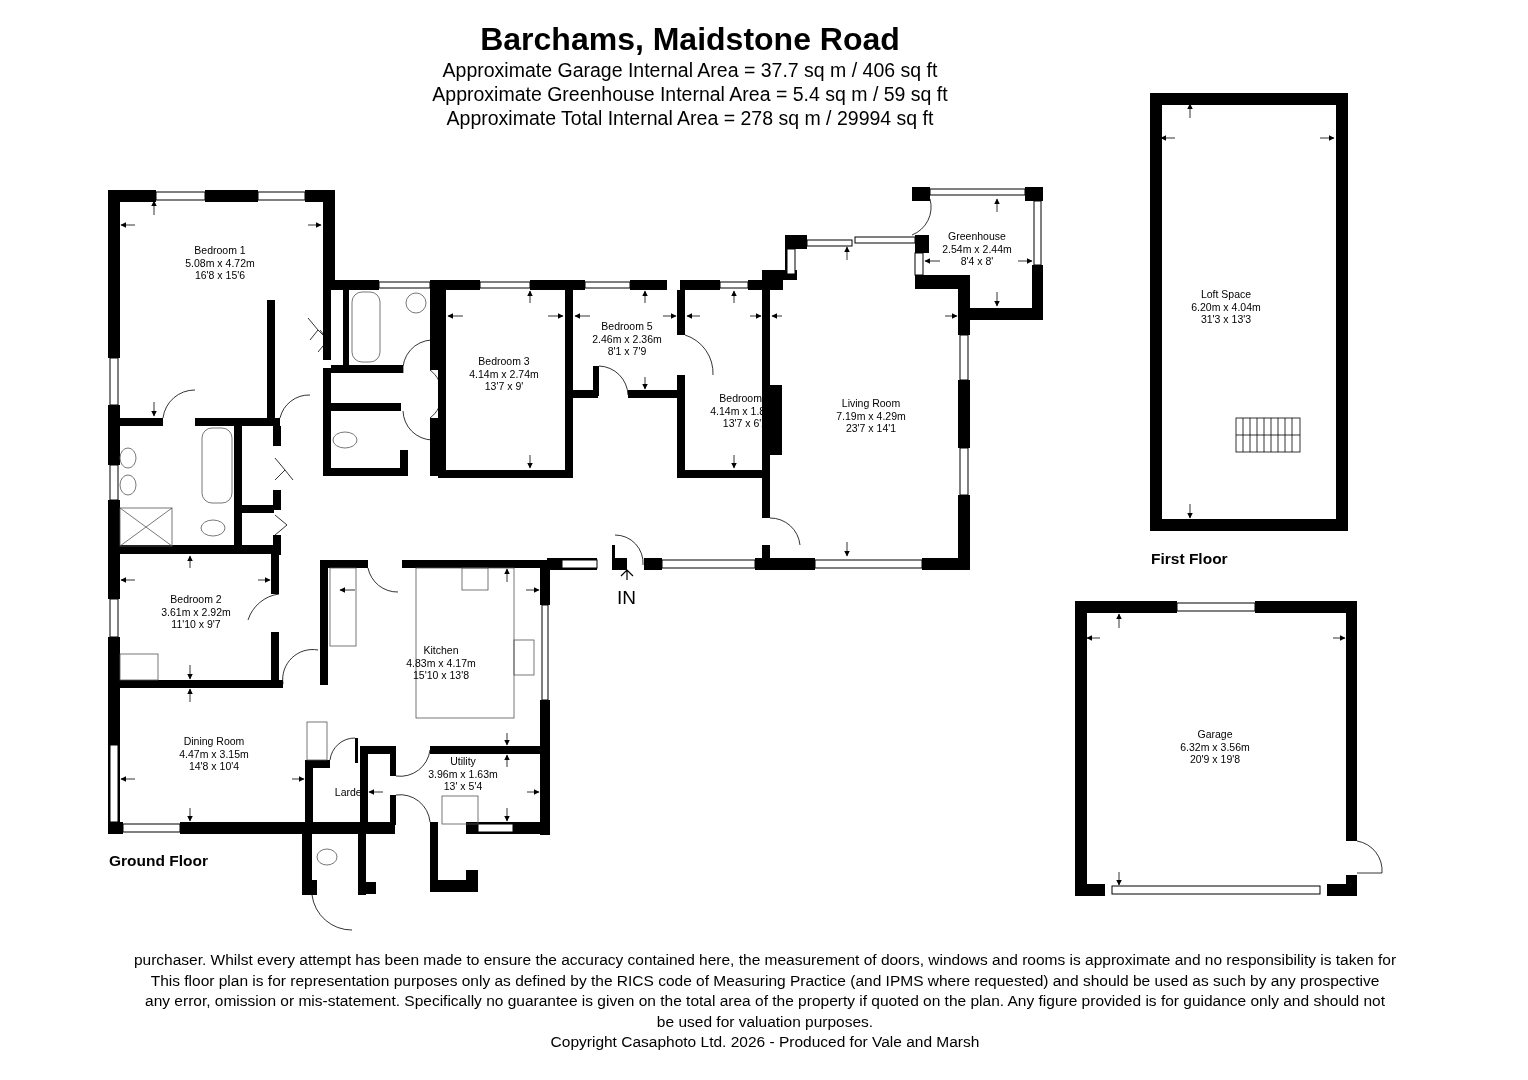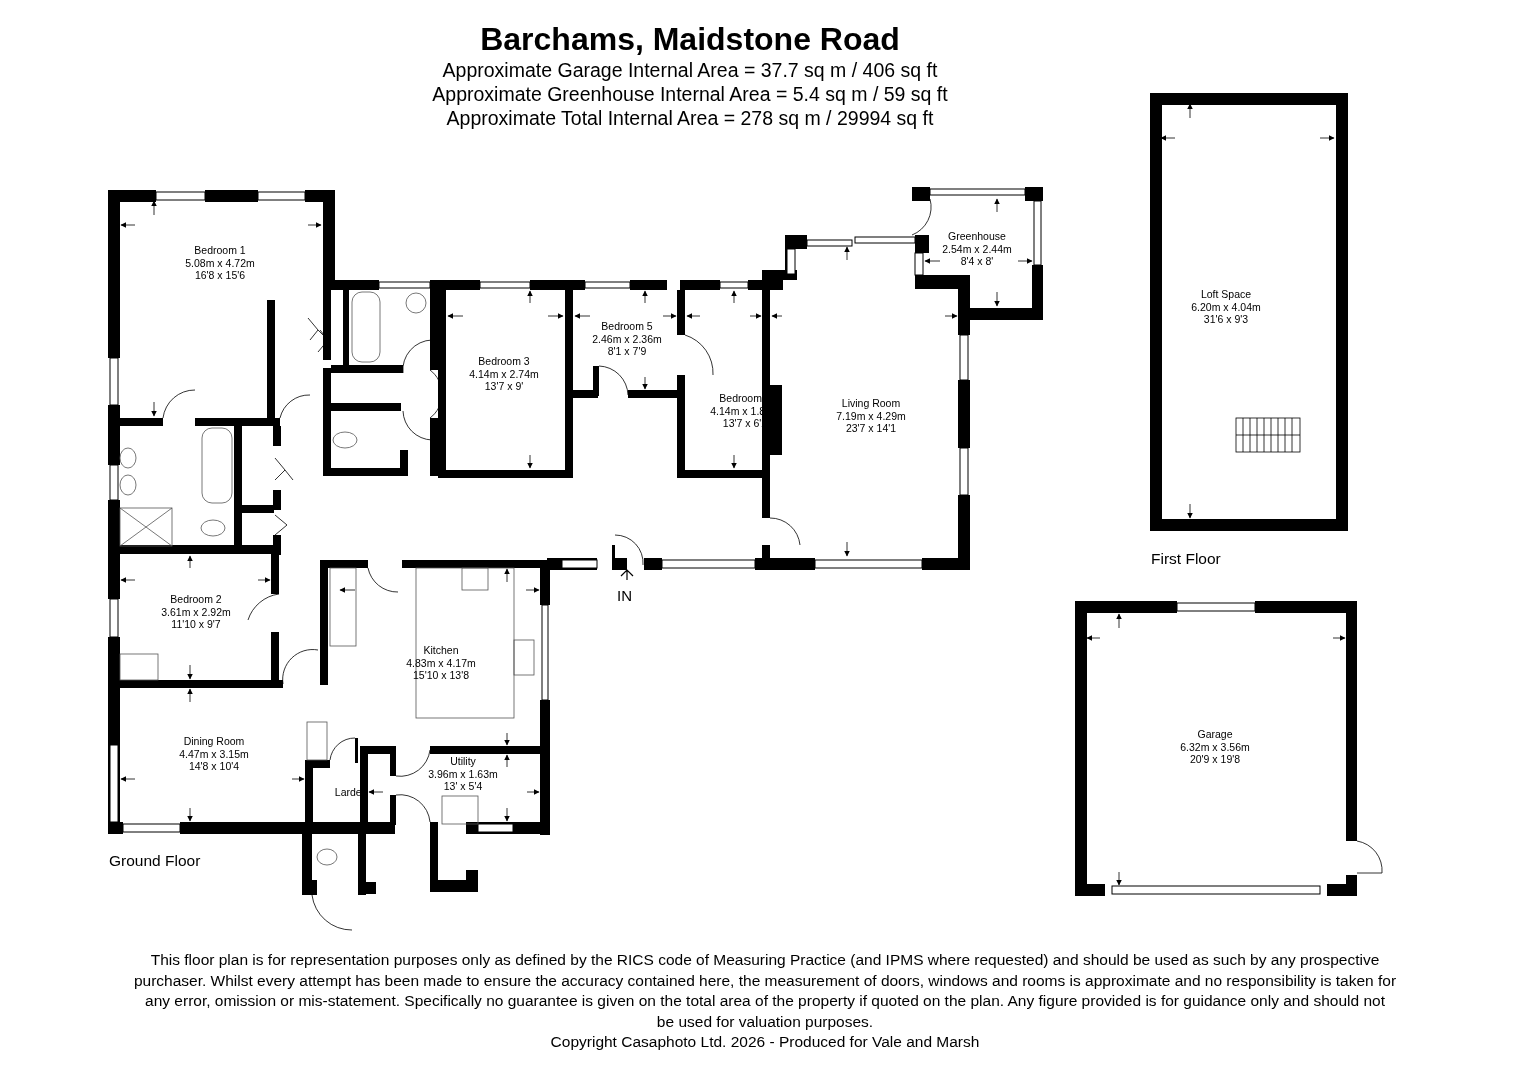--- a/index.html
+++ b/index.html
@@ -2,22 +2,22 @@
 <html><head>
 <meta charset="utf-8">
 <style>
   html, body { margin:0; padding:0; background:#ffffff; }
   body { width:1528px; height:1080px; position:relative; overflow:hidden; font-family:"Liberation Sans", sans-serif; color:#000; }
   .header { position:absolute; left:0; top:20px; width:1380px; text-align:center; }
   .title { font-size:32px; font-weight:bold; line-height:38px; }
   .area-line { font-size:19.5px; line-height:24px; }
   svg.plan { position:absolute; left:0; top:0; }
   .room-label { position:absolute; font-size:10.5px; line-height:12.5px; text-align:center; transform:translateX(-50%); white-space:nowrap; }
-  .floor-label { position:absolute; font-size:15.5px; font-weight:normal; }
-  .in-label { position:absolute; font-size:15px; }
+  .floor-label { position:absolute; font-size:15.5px; font-weight:bold; }
+  .in-label { position:absolute; font-size:19px; }
   .footer { position:absolute; left:80px; top:950px; width:1370px; text-align:center; font-size:15.5px; line-height:20.5px; }
 </style>
 </head>
 <body>
 
 <div class="header">
   <div class="title">Barchams, Maidstone Road</div>
   <div class="area-line">Approximate Garage Internal Area = 37.7 sq m / 406 sq ft</div>
   <div class="area-line">Approximate Greenhouse Internal Area = 5.4 sq m / 59 sq ft</div>
   <div class="area-line">Approximate Total Internal Area = 278 sq m / 29994 sq ft</div>
@@ -347,31 +347,31 @@
   <div>Utility</div>
   <div>3.96m x 1.63m</div>
   <div>13' x 5'4</div>
 </div>
 <div class="room-label" style="left:336px;top:786px;padding-left:28px;">
   <div>Larder</div>
 </div>
 <div class="room-label" style="left:1183px;top:288px;margin-left:43px;">
   <div>Loft Space</div>
   <div>6.20m x 4.04m</div>
-  <div>31'6 x 9'3</div>
+  <div>31'3 x 13'3</div>
 </div>
 <div class="room-label" style="left:1215px;top:728px;">
   <div>Garage</div>
   <div>6.32m x 3.56m</div>
   <div>20'9 x 19'8</div>
 </div>
 
 <div class="in-label" style="left:617px;top:587px;">IN</div>
 <div class="floor-label" style="left:109px;top:852px;">Ground Floor</div>
 <div class="floor-label" style="left:1151px;top:550px;">First Floor</div>
 
 <div class="footer">
+  <div>purchaser. Whilst every attempt has been made to ensure the accuracy contained here, the measurement of doors, windows and rooms is approximate and no responsibility is taken for</div>
   <div>This floor plan is for representation purposes only as defined by the RICS code of Measuring Practice (and IPMS where requested) and should be used as such by any prospective</div>
-  <div>purchaser. Whilst every attempt has been made to ensure the accuracy contained here, the measurement of doors, windows and rooms is approximate and no responsibility is taken for</div>
   <div>any error, omission or mis-statement. Specifically no guarantee is given on the total area of the property if quoted on the plan. Any figure provided is for guidance only and should not</div>
   <div>be used for valuation purposes.</div>
   <div>Copyright Casaphoto Ltd. 2026 - Produced for Vale and Marsh</div>
 </div>
 
 </body></html>

